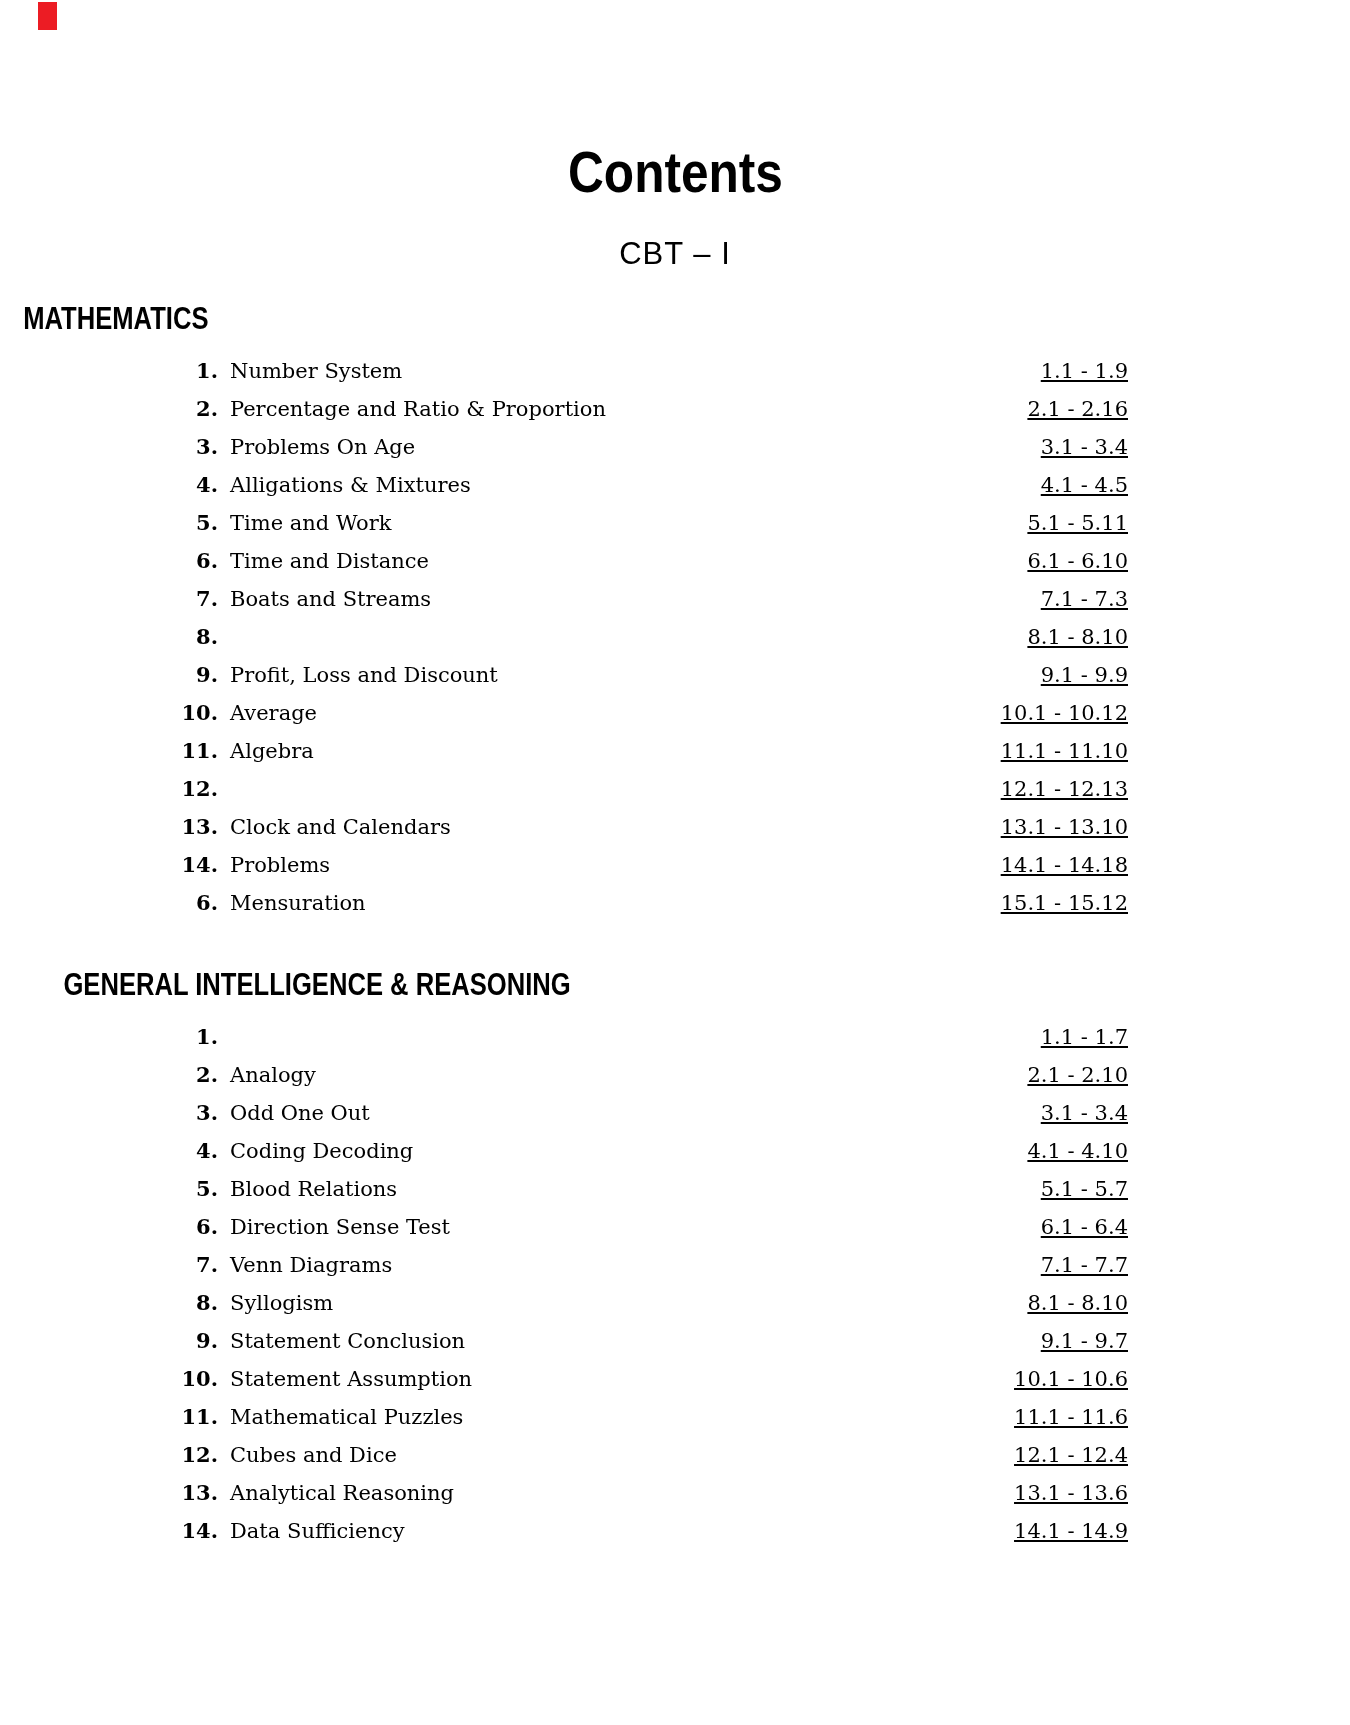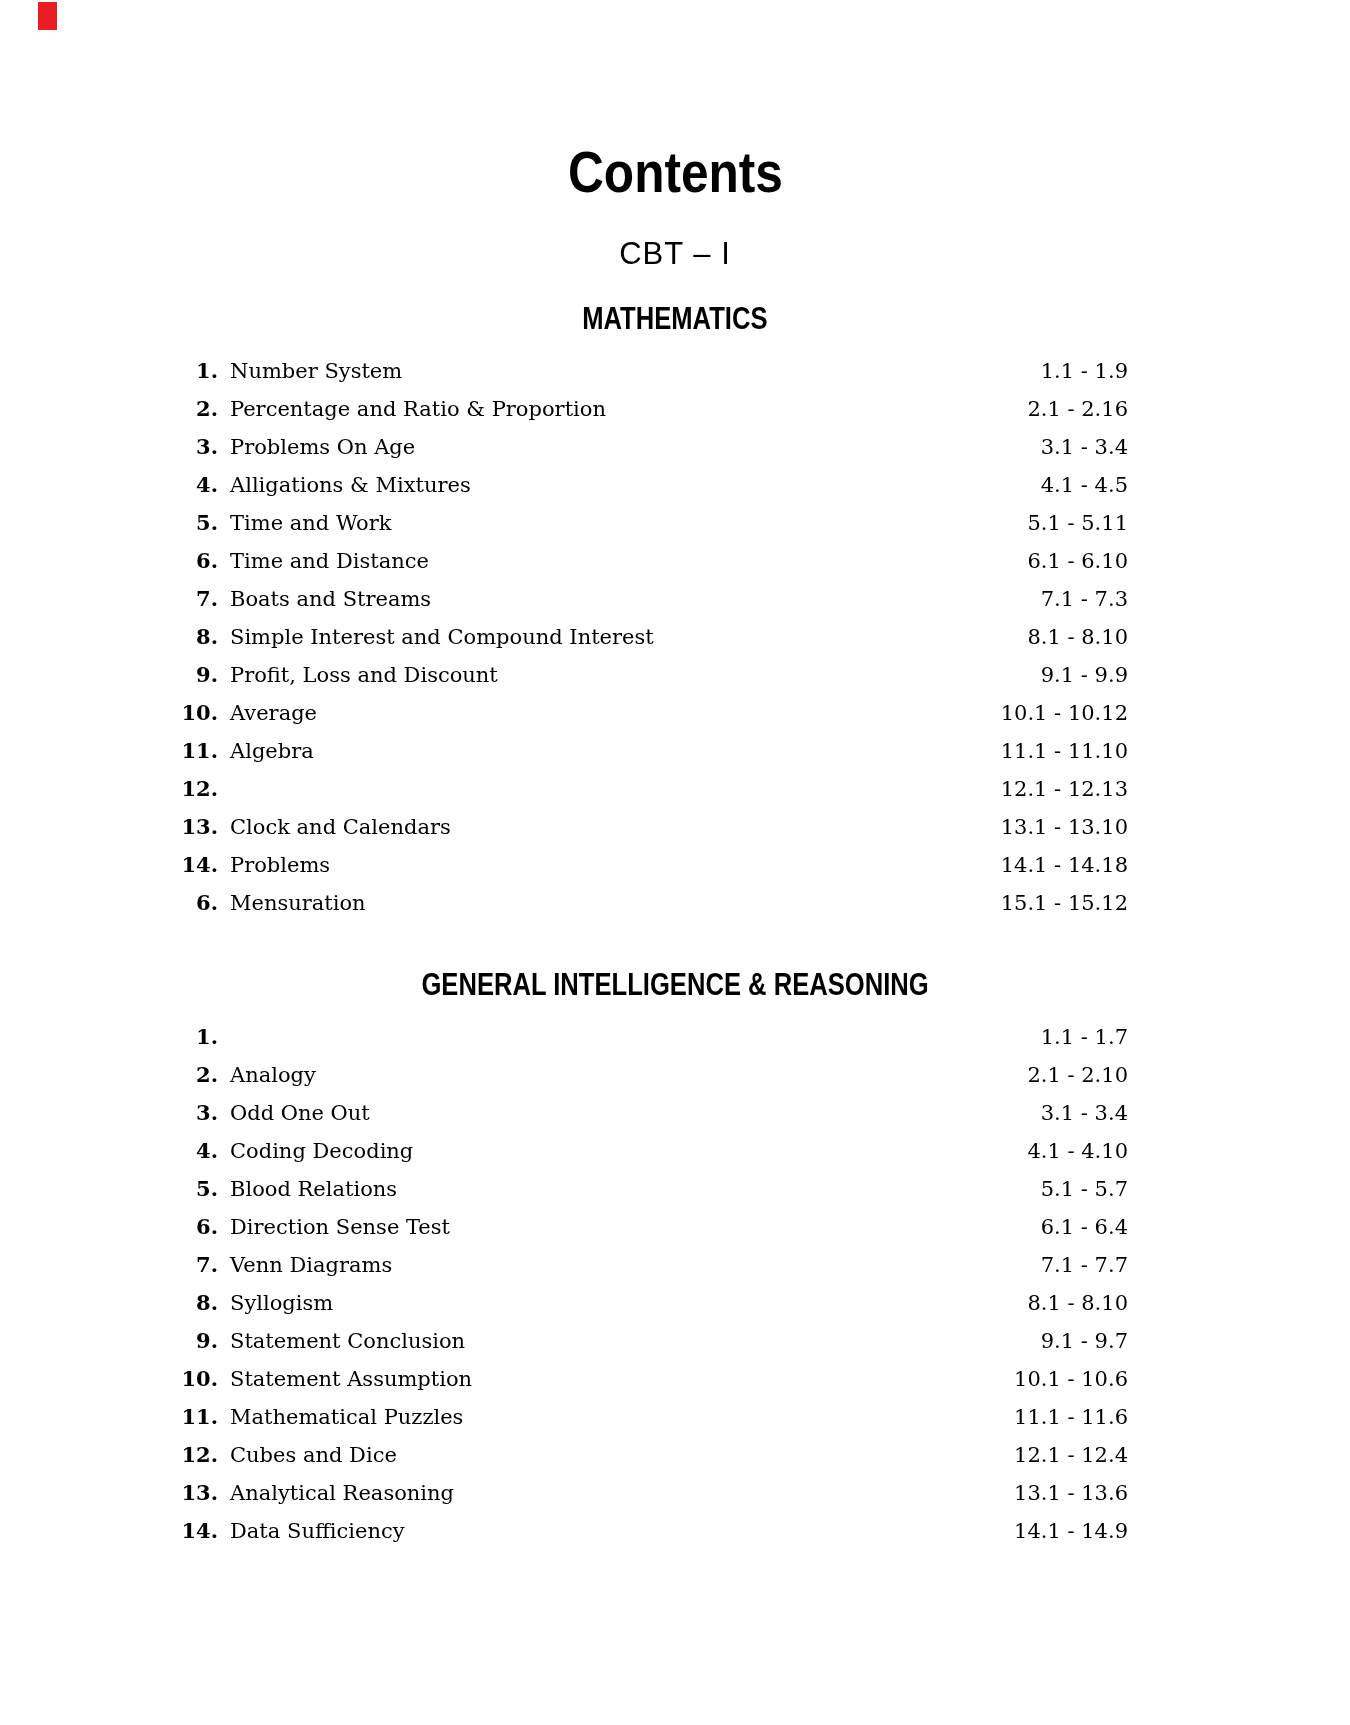--- a/index.html
+++ b/index.html
@@ -39,21 +39,20 @@
     margin: 37px 0 0 0;
     text-align: center;
     font-family: "Liberation Sans", sans-serif;
     font-weight: normal;
     font-size: 31px;
     line-height: 1;
     letter-spacing: 1px;
   }
   .section-heading {
     margin: 33px 0 0 0;
-    text-align: center;
     font-family: "Liberation Sans", sans-serif;
     font-weight: bold;
     font-size: 32px;
     line-height: 1;
   }
   .toc-section + .toc-section .section-heading { margin-top: 46px; }
   .section-heading .squeeze-80 {
     display: inline-block;
     transform: scaleX(0.80);
     transform-origin: center;
@@ -78,20 +77,21 @@
     white-space: nowrap;
   }
   .toc-title {
     margin-left: 12px;
     white-space: nowrap;
   }
   .toc-range {
     margin-left: auto;
     text-align: right;
     white-space: nowrap;
+    text-decoration: underline;
   }
 </style>
 </head>
 <body>
 
 <div class="page" style="background: rgb(255, 255, 255); color: rgb(0, 0, 0);">
   <div class="corner-mark" style="background: rgb(236, 28, 36);"></div>
 
   <h1 class="doc-title">
     <span class="squeeze-87">Contents</span>
@@ -142,21 +142,20 @@
   </li>
 
   <li class="toc-row">
     <span class="toc-num">7.</span>
     <span class="toc-title">Boats and Streams</span>
     <span class="toc-range">7.1 - 7.3</span>
   </li>
 
   <li class="toc-row">
     <span class="toc-num">8.</span>
-    <span class="toc-title">Simple Interest and Compound Interest</span>
     <span class="toc-range">8.1 - 8.10</span>
   </li>
 
   <li class="toc-row">
     <span class="toc-num">9.</span>
     <span class="toc-title">Profit, Loss and Discount</span>
     <span class="toc-range">9.1 - 9.9</span>
   </li>
 
   <li class="toc-row">

